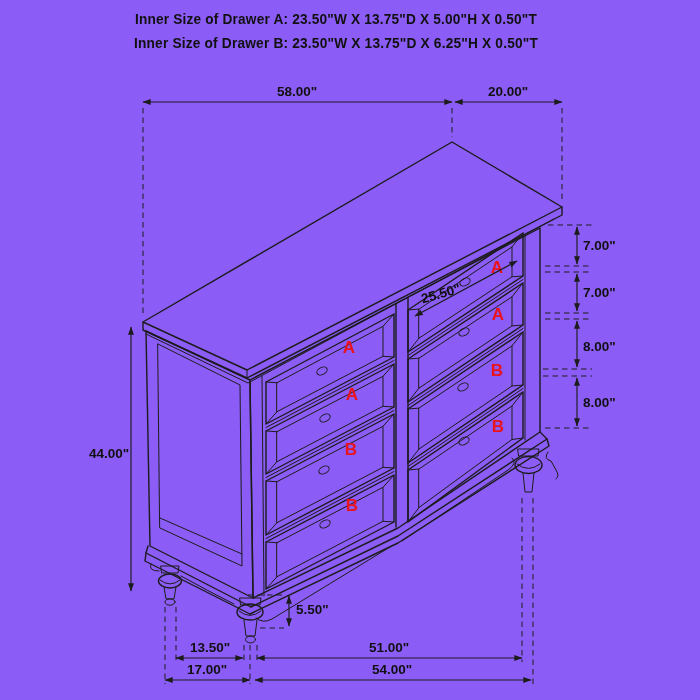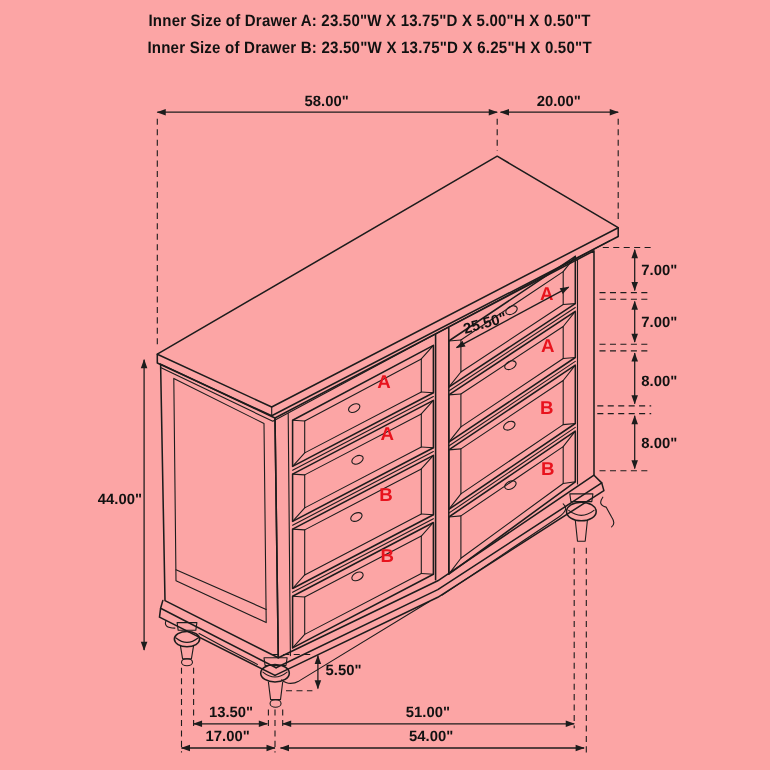--- a/index.html
+++ b/index.html
@@ -1,16 +1,16 @@
 <!DOCTYPE html>
 <html><head>
 <meta charset="utf-8">
 <style>
   html,body{margin:0;padding:0;background:#ffffff;}
-  .stage{position:relative;width:700px;height:700px;background:#fca5a5;overflow:hidden;}
+  .stage{position:relative;width:700px;height:700px;background:#8b5cf6;overflow:hidden;}
   svg text{font-family:"Liberation Sans","DejaVu Sans",sans-serif;font-weight:bold;fill:#111111;}
   .hdr{font-size:15px;letter-spacing:.2px;}
   .dimtxt{font-size:13.5px;}
   .redtxt{font-size:17px;fill:#e8131d;}
   .ln{fill:none;stroke:#1c1c1c;stroke-width:1.4;stroke-linejoin:round;stroke-linecap:round;}
   .thin{stroke-width:1;}
   .dim{fill:none;stroke:#1c1c1c;stroke-width:1.15;}
   .dash{fill:none;stroke:#1c1c1c;stroke-width:1;stroke-dasharray:5.5 4;}
   .arr{fill:#1c1c1c;}
 </style>

